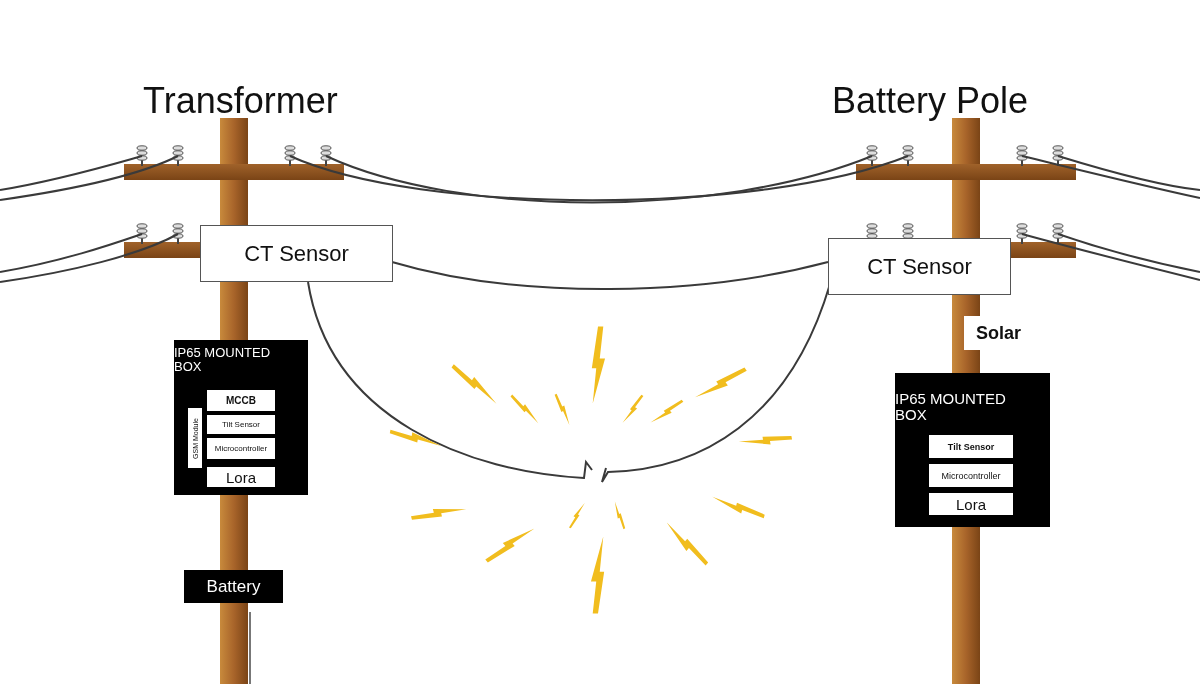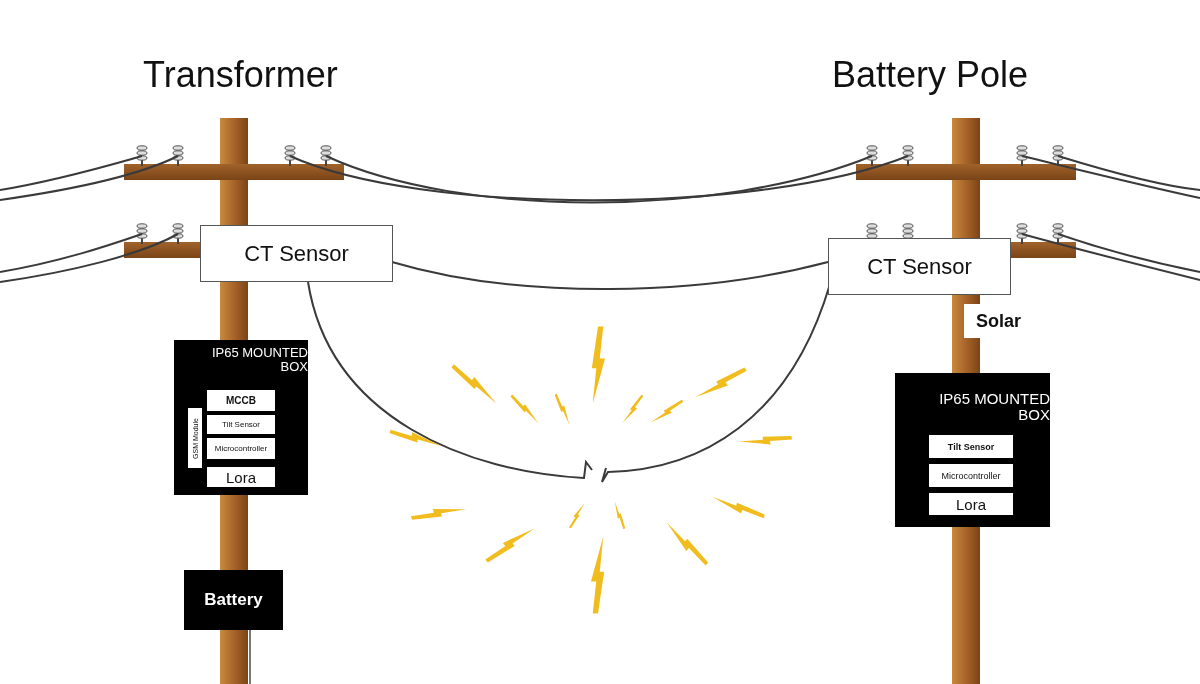--- a/index.html
+++ b/index.html
@@ -1,21 +1,21 @@
 <!DOCTYPE html>
 <html><head>
 <meta charset="utf-8">
 <style>
   html, body { margin: 0; padding: 0; }
   body { width: 1200px; height: 684px; background: #ffffff; position: relative; overflow: hidden; font-family: "Liberation Sans", sans-serif; }
   #scene { position: absolute; left: 0; top: 0; width: 1200px; height: 684px; }
-  .title { position: absolute; font-size: 36px; color: #111; font-family: "Liberation Sans", sans-serif; white-space: nowrap; }
+  .title { position: absolute; font-size: 36px; color: #111; font-family: "Liberation Sans", sans-serif; white-space: nowrap; margin-top: 26px; }
   .ct { position: absolute; background: #fff; border: 1px solid #555; font-size: 22px; color: #111; display: flex; align-items: center; justify-content: center; box-sizing: border-box; font-family: "Liberation Sans", sans-serif; }
   .blackbox { position: absolute; background: #000; color: #fff; box-sizing: border-box; font-family: "Liberation Sans", sans-serif; }
-  .bb-title { text-align: right; line-height: 1.05; margin-left: 18px; }
+  .bb-title { text-align: left; line-height: 1.05; }
   .slot { position: absolute; background: #fff; color: #111; display: flex; align-items: center; justify-content: center; box-sizing: border-box; }
   .gsm { position: absolute; background: #fff; color: #111; box-sizing: border-box; display:flex; align-items:center; justify-content:center; }
   .gsm span { transform: rotate(-90deg); white-space: nowrap; font-size: 7px; }
   .label-box { position: absolute; font-family: "Liberation Sans", sans-serif; display:flex; align-items:center; justify-content:center; box-sizing: border-box; }
 </style>
 </head>
 <body>
 
 <svg id="scene" viewBox="0 0 1200 684" xmlns="http://www.w3.org/2000/svg">
   <defs>
@@ -122,23 +122,23 @@
   </div>
   <div class="gsm" style="left:14px; top:68px; width:14px; height:60px;">
       <span>GSM Module</span>
     </div>
   <div class="slot" style="left:33px; top:50px; width:68px; height:21px; font-size:10px; font-weight:bold;">MCCB</div>
   <div class="slot" style="left:33px; top:75px; width:68px; height:19px; font-size:8px;">Tilt Sensor</div>
   <div class="slot" style="left:33px; top:98px; width:68px; height:21px; font-size:8px;">Microcontroller</div>
   <div class="slot" style="left:33px; top:127px; width:68px; height:20px; font-size:15px;">Lora</div>
 </div>
 
-<div class="label-box" style="left:184px; top:570px; width:99px; height:60px; background:#000; color:#fff; font-size:17px;font-weight:bold;">Battery</div>
+<div class="label-box" style="left:184px; top:570px; width:99px; height:33px; background:#000; color:#fff; font-size:17px;">Battery</div>
 
-<div class="label-box" style="left:964px; top:304px; width:69px; height:34px; background:#fff; color:#111; font-size:18px; font-weight:bold;">Solar</div>
+<div class="label-box" style="left:964px; top:316px; width:69px; height:34px; background:#fff; color:#111; font-size:18px; font-weight:bold;">Solar</div>
 
 <div class="blackbox" style="left:895px; top:373px; width:155px; height:154px;">
   <div class="bb-title" style="font-size:15px; margin-top:18px;">
     <div>IP65 MOUNTED</div>
     <div>BOX</div>
   </div>
   <div class="slot" style="left:34px; top:62px; width:84px; height:23px; font-size:9px; font-weight:bold;">Tilt Sensor</div>
   <div class="slot" style="left:34px; top:91px; width:84px; height:23px; font-size:9px;">Microcontroller</div>
   <div class="slot" style="left:34px; top:120px; width:84px; height:22px; font-size:15px;">Lora</div>
 </div>

